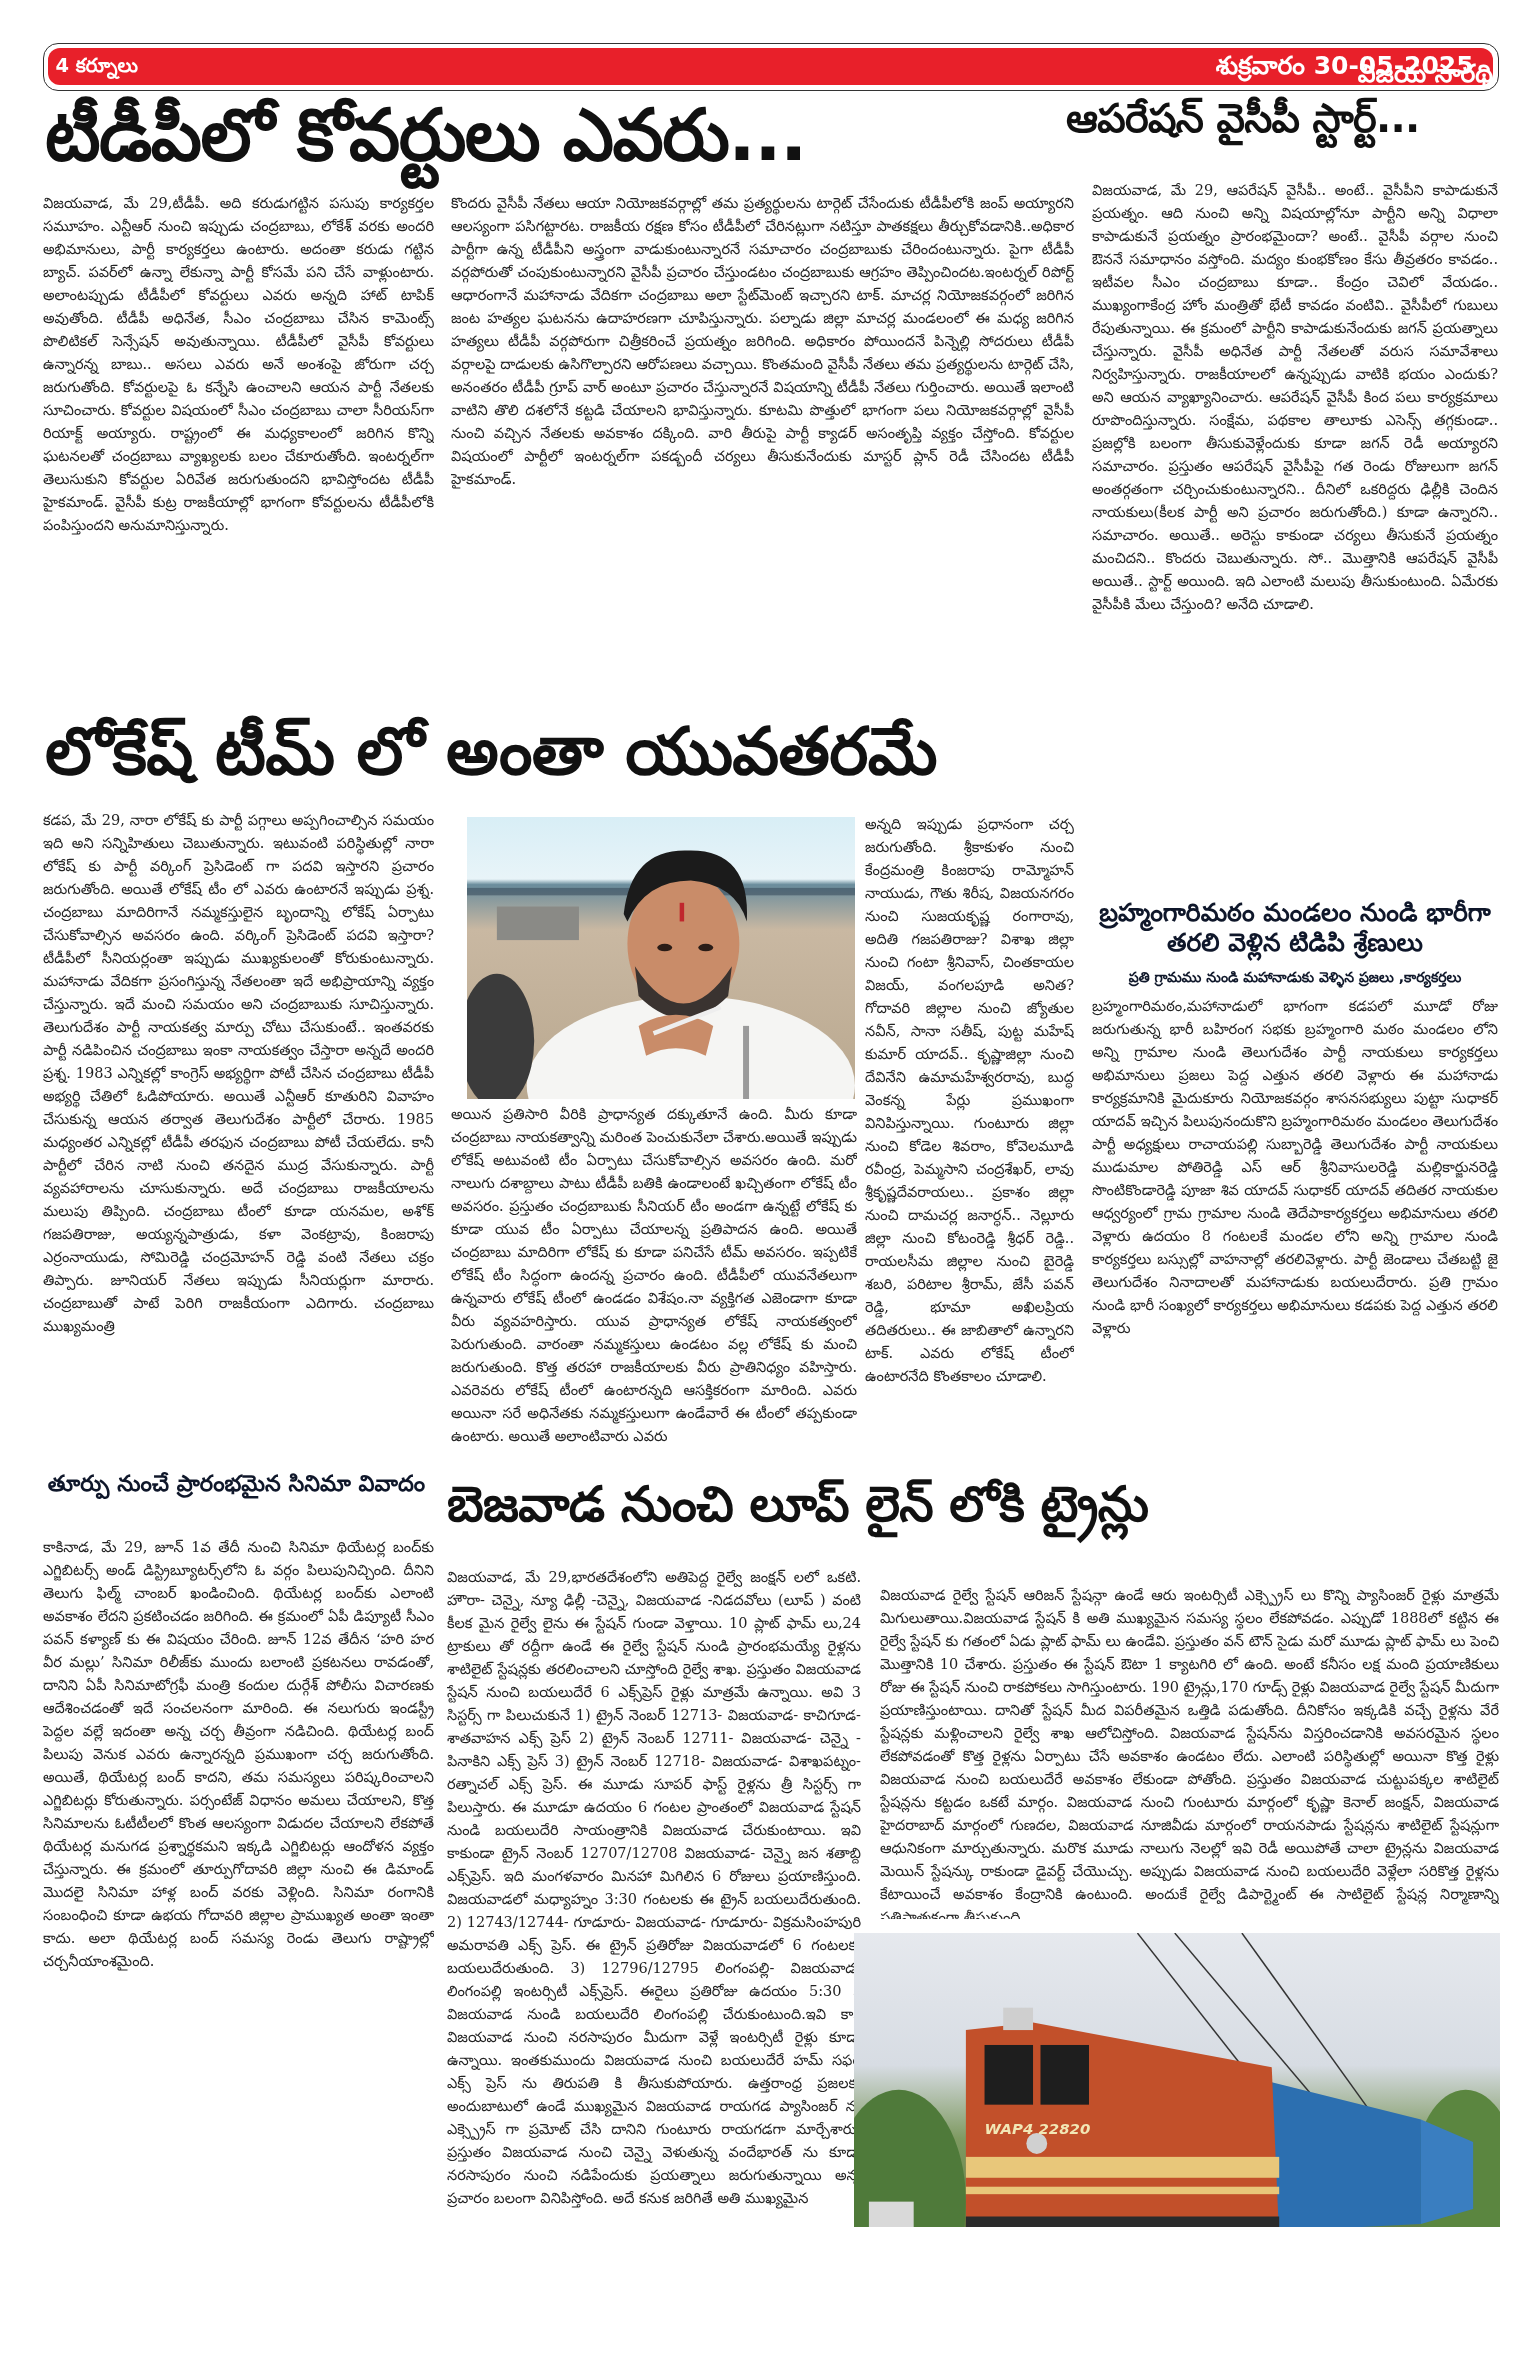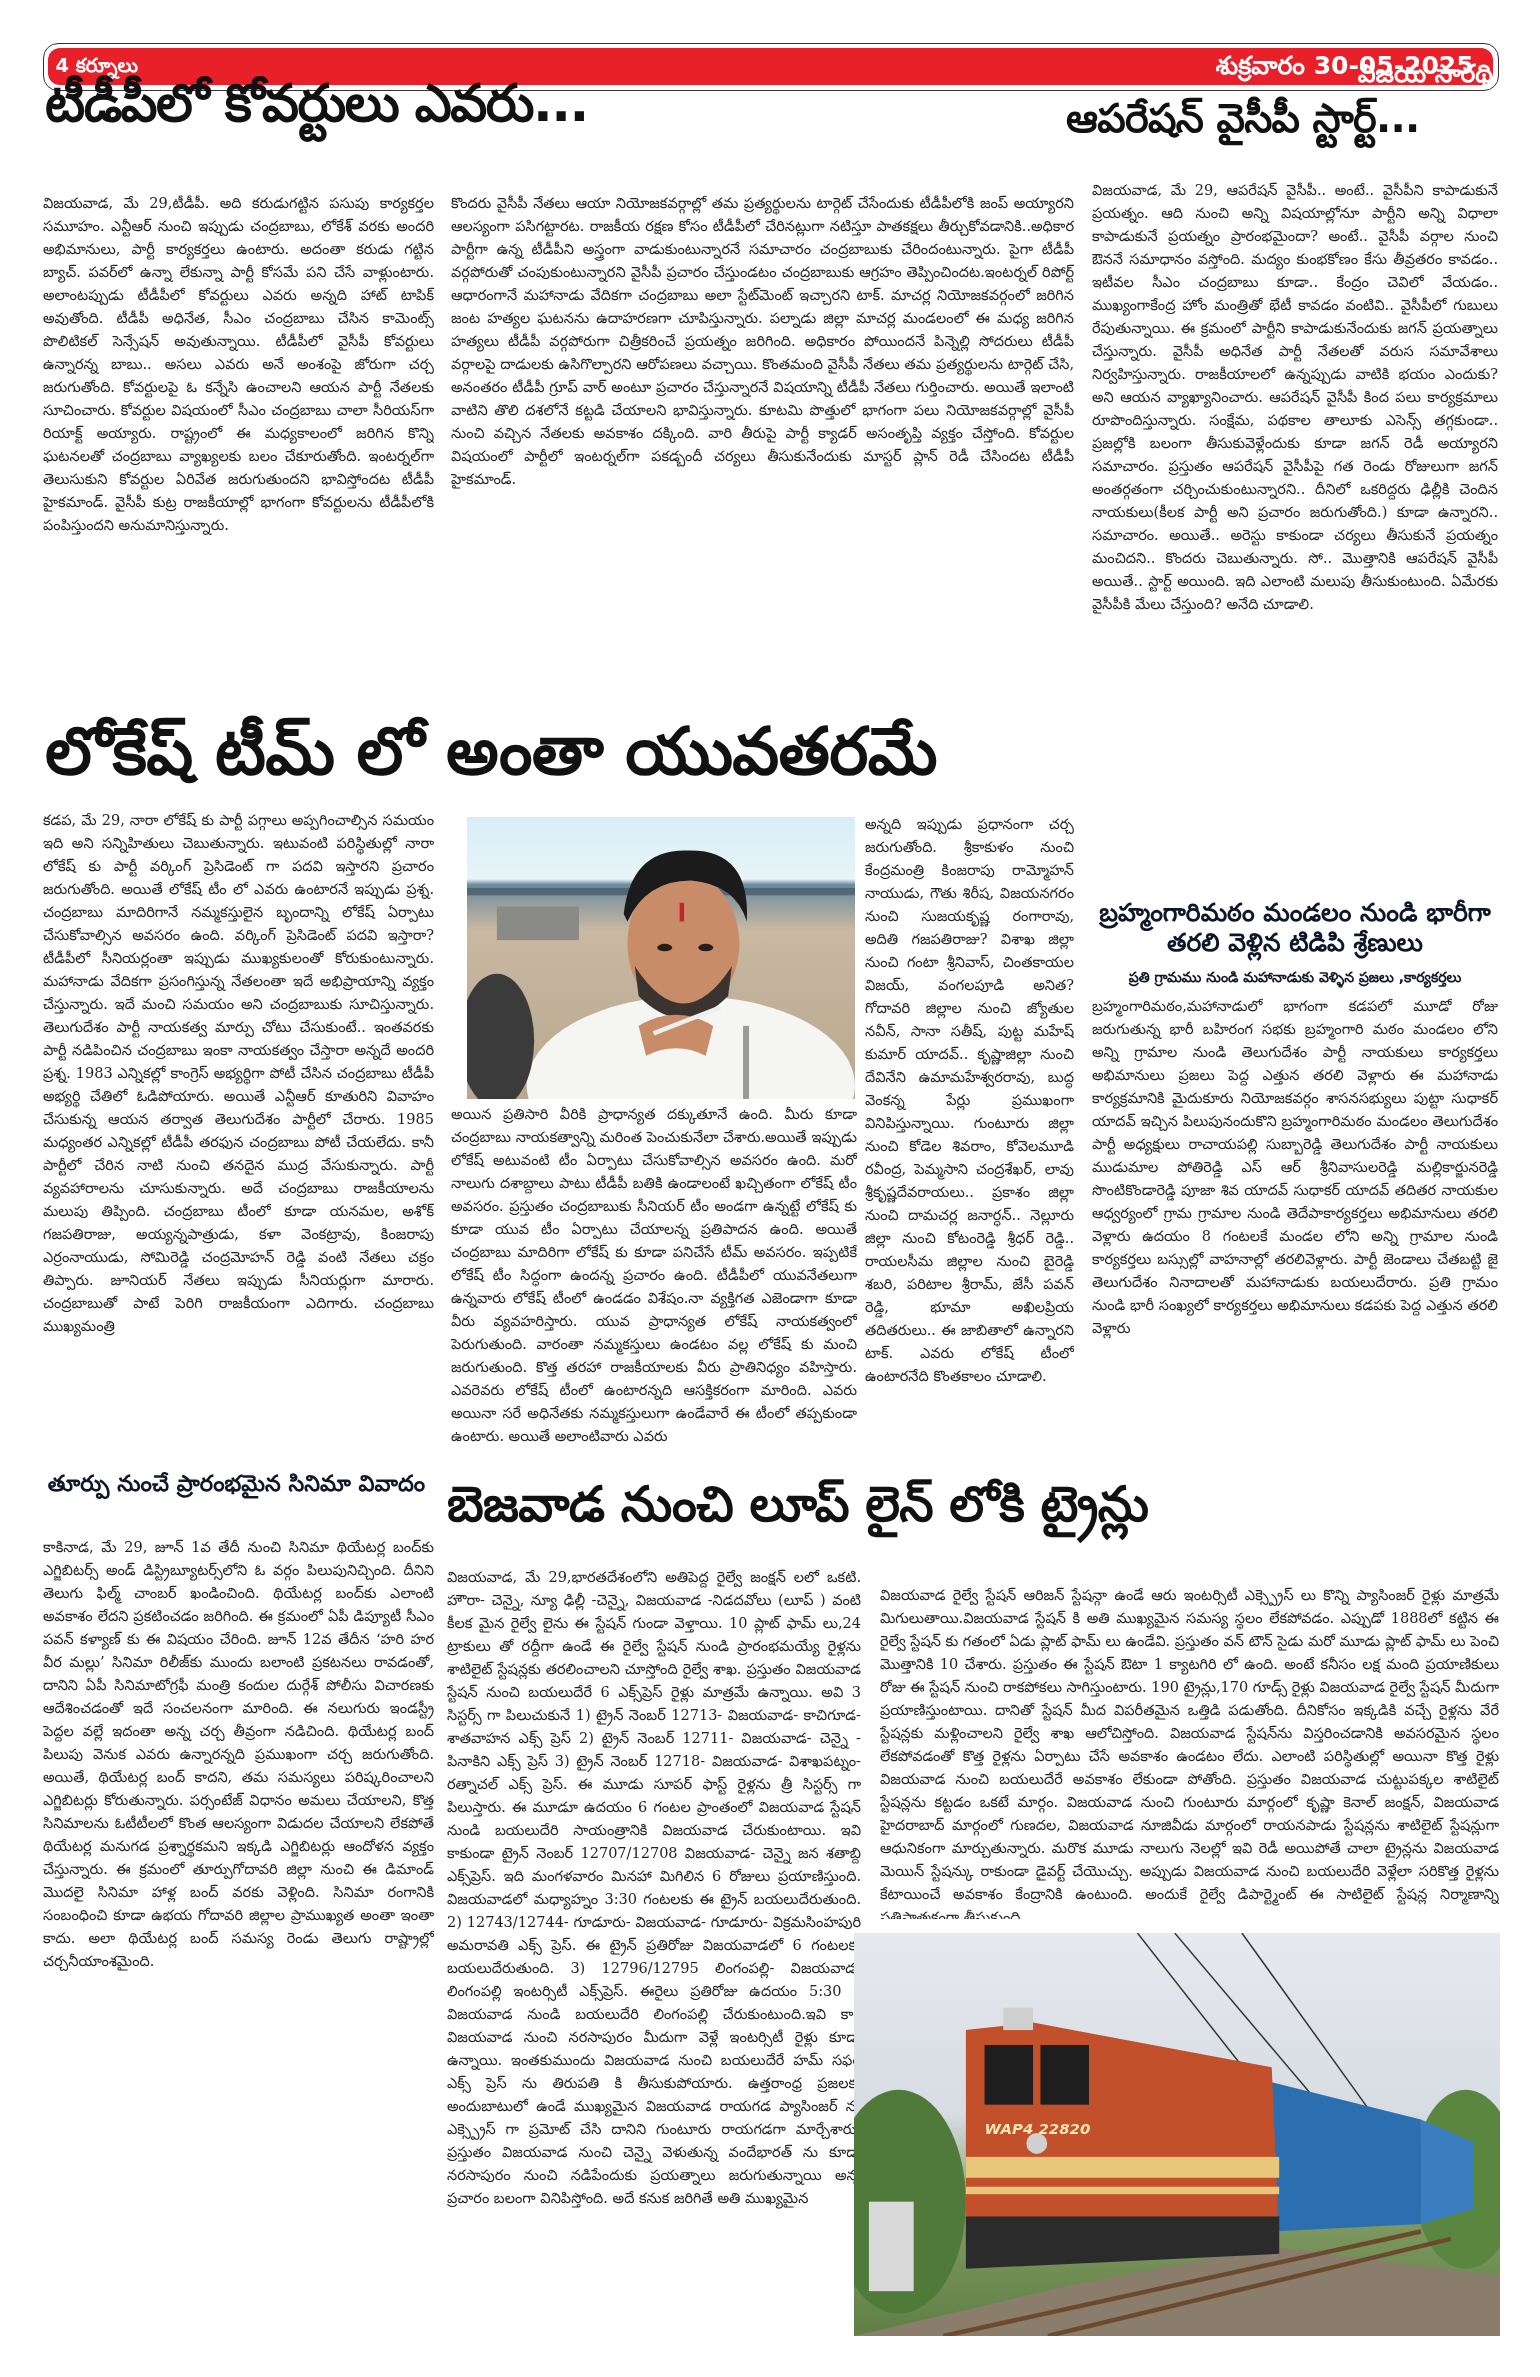--- a/index.html
+++ b/index.html
@@ -12,21 +12,21 @@
                 border-radius:15px; background:#fff; }
   .mast-bar { left:48px; top:48px; width:1445px; height:37px; background:#e8202a;
               border-radius:12px; color:#fff; }
   .mast-page { position:absolute; left:7.5px; top:6px; font-size:19.4px; font-weight:bold; }
   .mast-name { position:absolute; left:0; right:0; top:11px; text-align:right;
                font-size:25px; font-weight:bold; }
   .mast-date { position:absolute; right:19.4px; top:3px; font-size:25px; font-weight:bold; }
 
   
   .hl { font-family:"DejaVu Sans", sans-serif; font-weight:bold; color:#111; white-space:nowrap; line-height:1; }
-  .hl-main { left:45px; top:77px; font-size:52px; letter-spacing:-1.5px; }
+  .hl-main { left:45px; top:99px; font-size:72px; letter-spacing:-1.5px; }
   .hl-side { left:1066px; top:98px; font-size:40px; letter-spacing:-0.7px; }
   .hl-lokesh { left:45px; top:719px; font-size:66px; letter-spacing:-0.7px;text-align:center; }
   .hl-train { left:447px; top:1480px; font-size:49px; letter-spacing:-0.7px; }
   .sub-hl { font-weight:bold; text-align:center; color:#0f172a; line-height:1.2; }
   .sub-brahm { left:1092px; top:898px; width:406px; font-size:25px; }
   .sub-brahm-small { left:1092px; top:969px; width:406px; font-size:14px; text-align:center; }
   .sub-cinema { left:41px; top:1470px; width:391px; font-size:22.4px; }
 
   
   .col { font-size:14.5px; line-height:23px; text-align:justify; color:#222;
@@ -38,21 +38,21 @@
   .c2b { left:451px; top:1103px; width:406px; height:350px; }
   .c2c { left:865px; top:813px; width:209px; height:641px; }
   .c2d { left:1092px; top:995px; width:406px; height:447px; }
   .c3a { left:43px; top:1536px; width:391px; height:820px; }
   .c3b { left:447px; top:1566px; width:414px; height:805px; }
   .c3c { left:880px; top:1584px; width:619px; height:335px; }
 
   
   .photo-lokesh { left:467px; top:817px; width:388px; height:282px; overflow:hidden;
                   background:linear-gradient(180deg,#d8eef6 0%,#e8f4f8 22%,#6a8c9c 24%,#c9b8a2 40%,#b9a88f 100%); }
-  .photo-train { left:854px; top:1933px; width:646px; height:403px; overflow:hidden;
+  .photo-train { left:854px; top:1933px; width:646px; height:294px; overflow:hidden;
                  background:linear-gradient(180deg,#e6e9ee 0%,#d7dce3 45%,#7f9a62 70%,#5f7f45 100%); }
 </style>
 </head>
 <body>
 
 <div class="abs mast-outer"></div>
 <div class="abs mast-bar">
   <span class="mast-page">4 కర్నూలు</span>
   <span class="mast-name">విజయ సారథి</span>
   <span class="mast-date">శుక్రవారం 30-05-2025</span>

